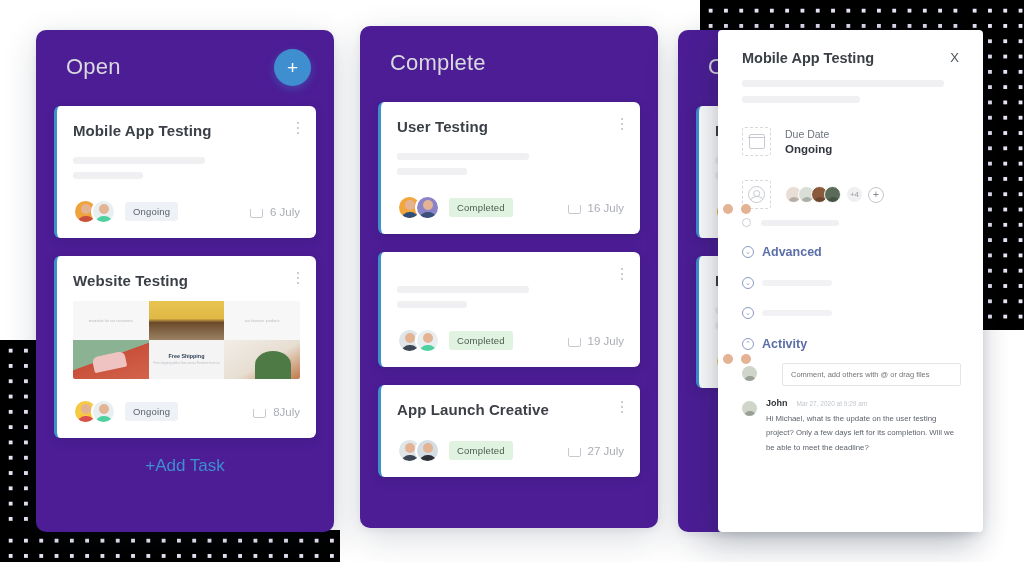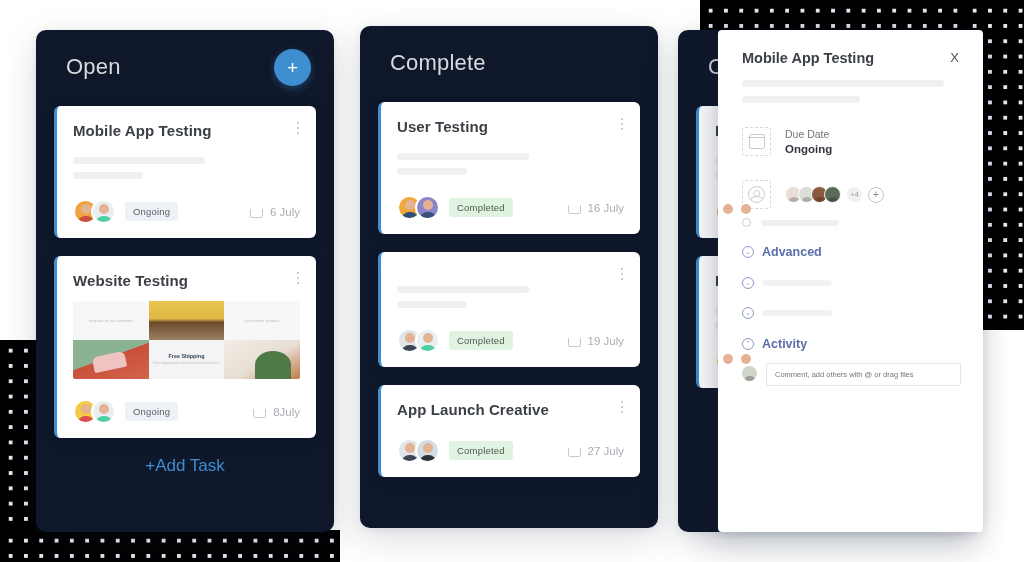--- a/index.html
+++ b/index.html
@@ -20,21 +20,21 @@
     background-position: 3px 3px;
   }
   #dots-tr { top: 0; left: 700px; width: 324px; height: 190px; }
   #dots-br { top: 0; left: 964px; width: 60px; height: 330px; }
   #dots-bl { top: 340px; left: 0; width: 108px; height: 222px; }
   #dots-bb { top: 530px; left: 0; width: 340px; height: 32px; }
 
   
   .column {
     position: absolute;
-    background: #0f172a;
+    background: #4c1d95;
     border-radius: 10px;
     box-shadow: 0 10px 34px rgba(25,35,60,.16), 0 2px 8px rgba(25,35,60,.07);
     overflow: hidden;
   }
   #col-open     { left: 36px;  top: 30px;  width: 298px; height: 502px; }
   #col-complete { left: 360px; top: 26px;  width: 298px; height: 502px; }
   #col-ongoing  { left: 678px; top: 30px;  width: 298px; height: 502px; }
 
   .col-head {
     position: relative;
@@ -296,21 +296,21 @@
     font-size: 7px; line-height: 10px; text-align: center;
     flex: 0 0 auto;
   }
   .acc-title { font-size: 12.5px; font-weight: 700; color: #5b6ea8; margin-left: 8px; }
   .acc-skel { width: 70px; height: 6px; background: #f2f2f4; border-radius: 3px; margin-left: 8px; }
 
   .comment-box { display: flex; align-items: flex-start; margin-top: 12px; }
   .c-av { width: 15px; height: 15px; border-radius: 50%; background: #cfd6c9; flex:0 0 auto; margin-top: 3px; overflow:hidden; position:relative;}
   .c-av::after{content:"";position:absolute;left:50%;bottom:-4px;transform:translateX(-50%);width:11px;height:9px;border-radius:5px 5px 2px 2px;background:rgba(0,0,0,.25);}
   .c-input {
-    flex: 1; margin-left: 9px;
+    flex: 1; margin-left: 25px;
     border: 1px solid #e3e5e8; border-radius: 2px;
     padding: 6px 8px; font-size: 7.5px; color: #b5b9bf;
     outline: none; background: #fff;
     font-family: "Liberation Sans", sans-serif;
   }
   .comment { display: flex; margin-top: 12px; }
   .c-body { margin-left: 9px; }
   .c-head { display: flex; align-items: baseline; }
   .c-name { font-size: 9px; font-weight: 700; color: #32363c; }
   .c-time { font-size: 6.5px; color: #c2c6cc; margin-left: 9px; }
@@ -550,15 +550,25 @@
     <div class="accordion">
       <span class="acc-ico">⌃</span>
       <span class="acc-title">Activity</span>
     </div>
 
     <div class="comment-box">
       <span class="c-av"></span>
       <input class="c-input" placeholder="Comment, add others with @ or drag files" style="">
     </div>
 
+    <div class="comment">
+      <span class="c-av"></span>
+      <div class="c-body">
+        <div class="c-head">
+          <span class="c-name">John</span>
+          <span class="c-time">Mar 27, 2020 at 9:29 am</span>
+        </div>
+        <div class="c-text">Hi Michael, what is the update on the user testing project? Only a few days left for its completion. Will we be able to meet the deadline?</div>
+      </div>
+    </div>
   </aside>
 
 </div>
 
 </body></html>

